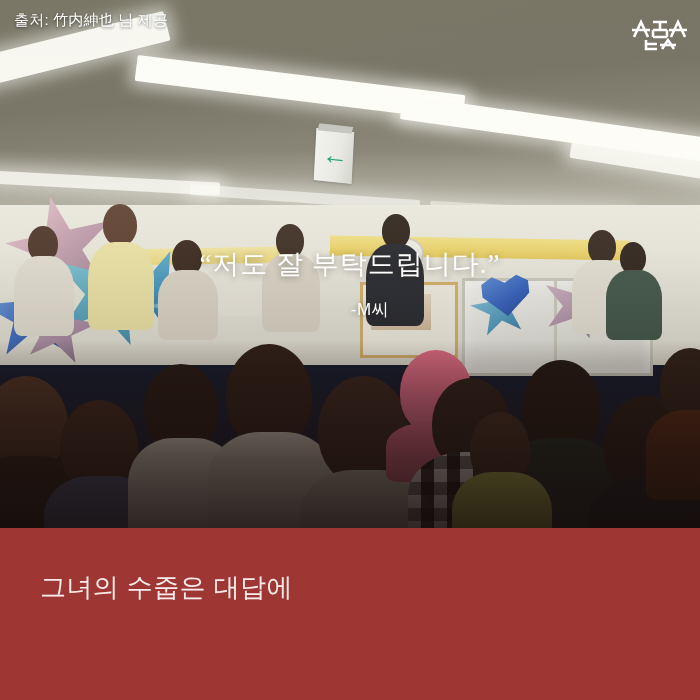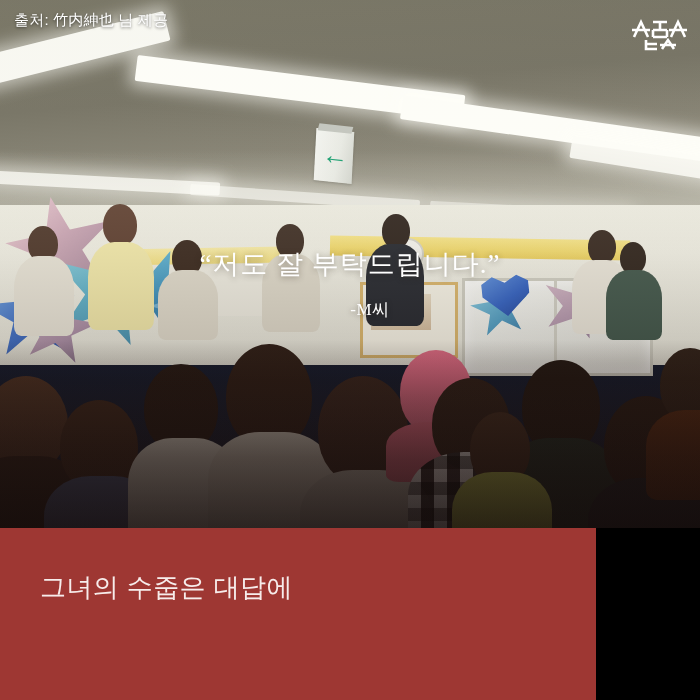--- a/index.html
+++ b/index.html
@@ -229,28 +229,27 @@
     text-shadow: 0 1px 6px rgba(40,30,20,.45);
   }
   #quote-attrib {
     display: block;
     margin-top: 16px;
     padding-left: 40px;
     color: #ffffff;
     font-size: 17px;
     letter-spacing: .5px;
     text-shadow: 0 1px 5px rgba(40,30,20,.5);
-    font-family: Liberation Serif, serif;
   }
 
   
   #caption-band {
     position: absolute;
     left: 0; top: 528px;
-    width: 596px;
+    width: 700px;
     height: 172px;
     background: #9e3733;
   }
   .caption-line {
     position: absolute;
     left: 40px;
     color: #f7eceb;
     font-size: 26px;
     letter-spacing: .4px;
     white-space: nowrap;

